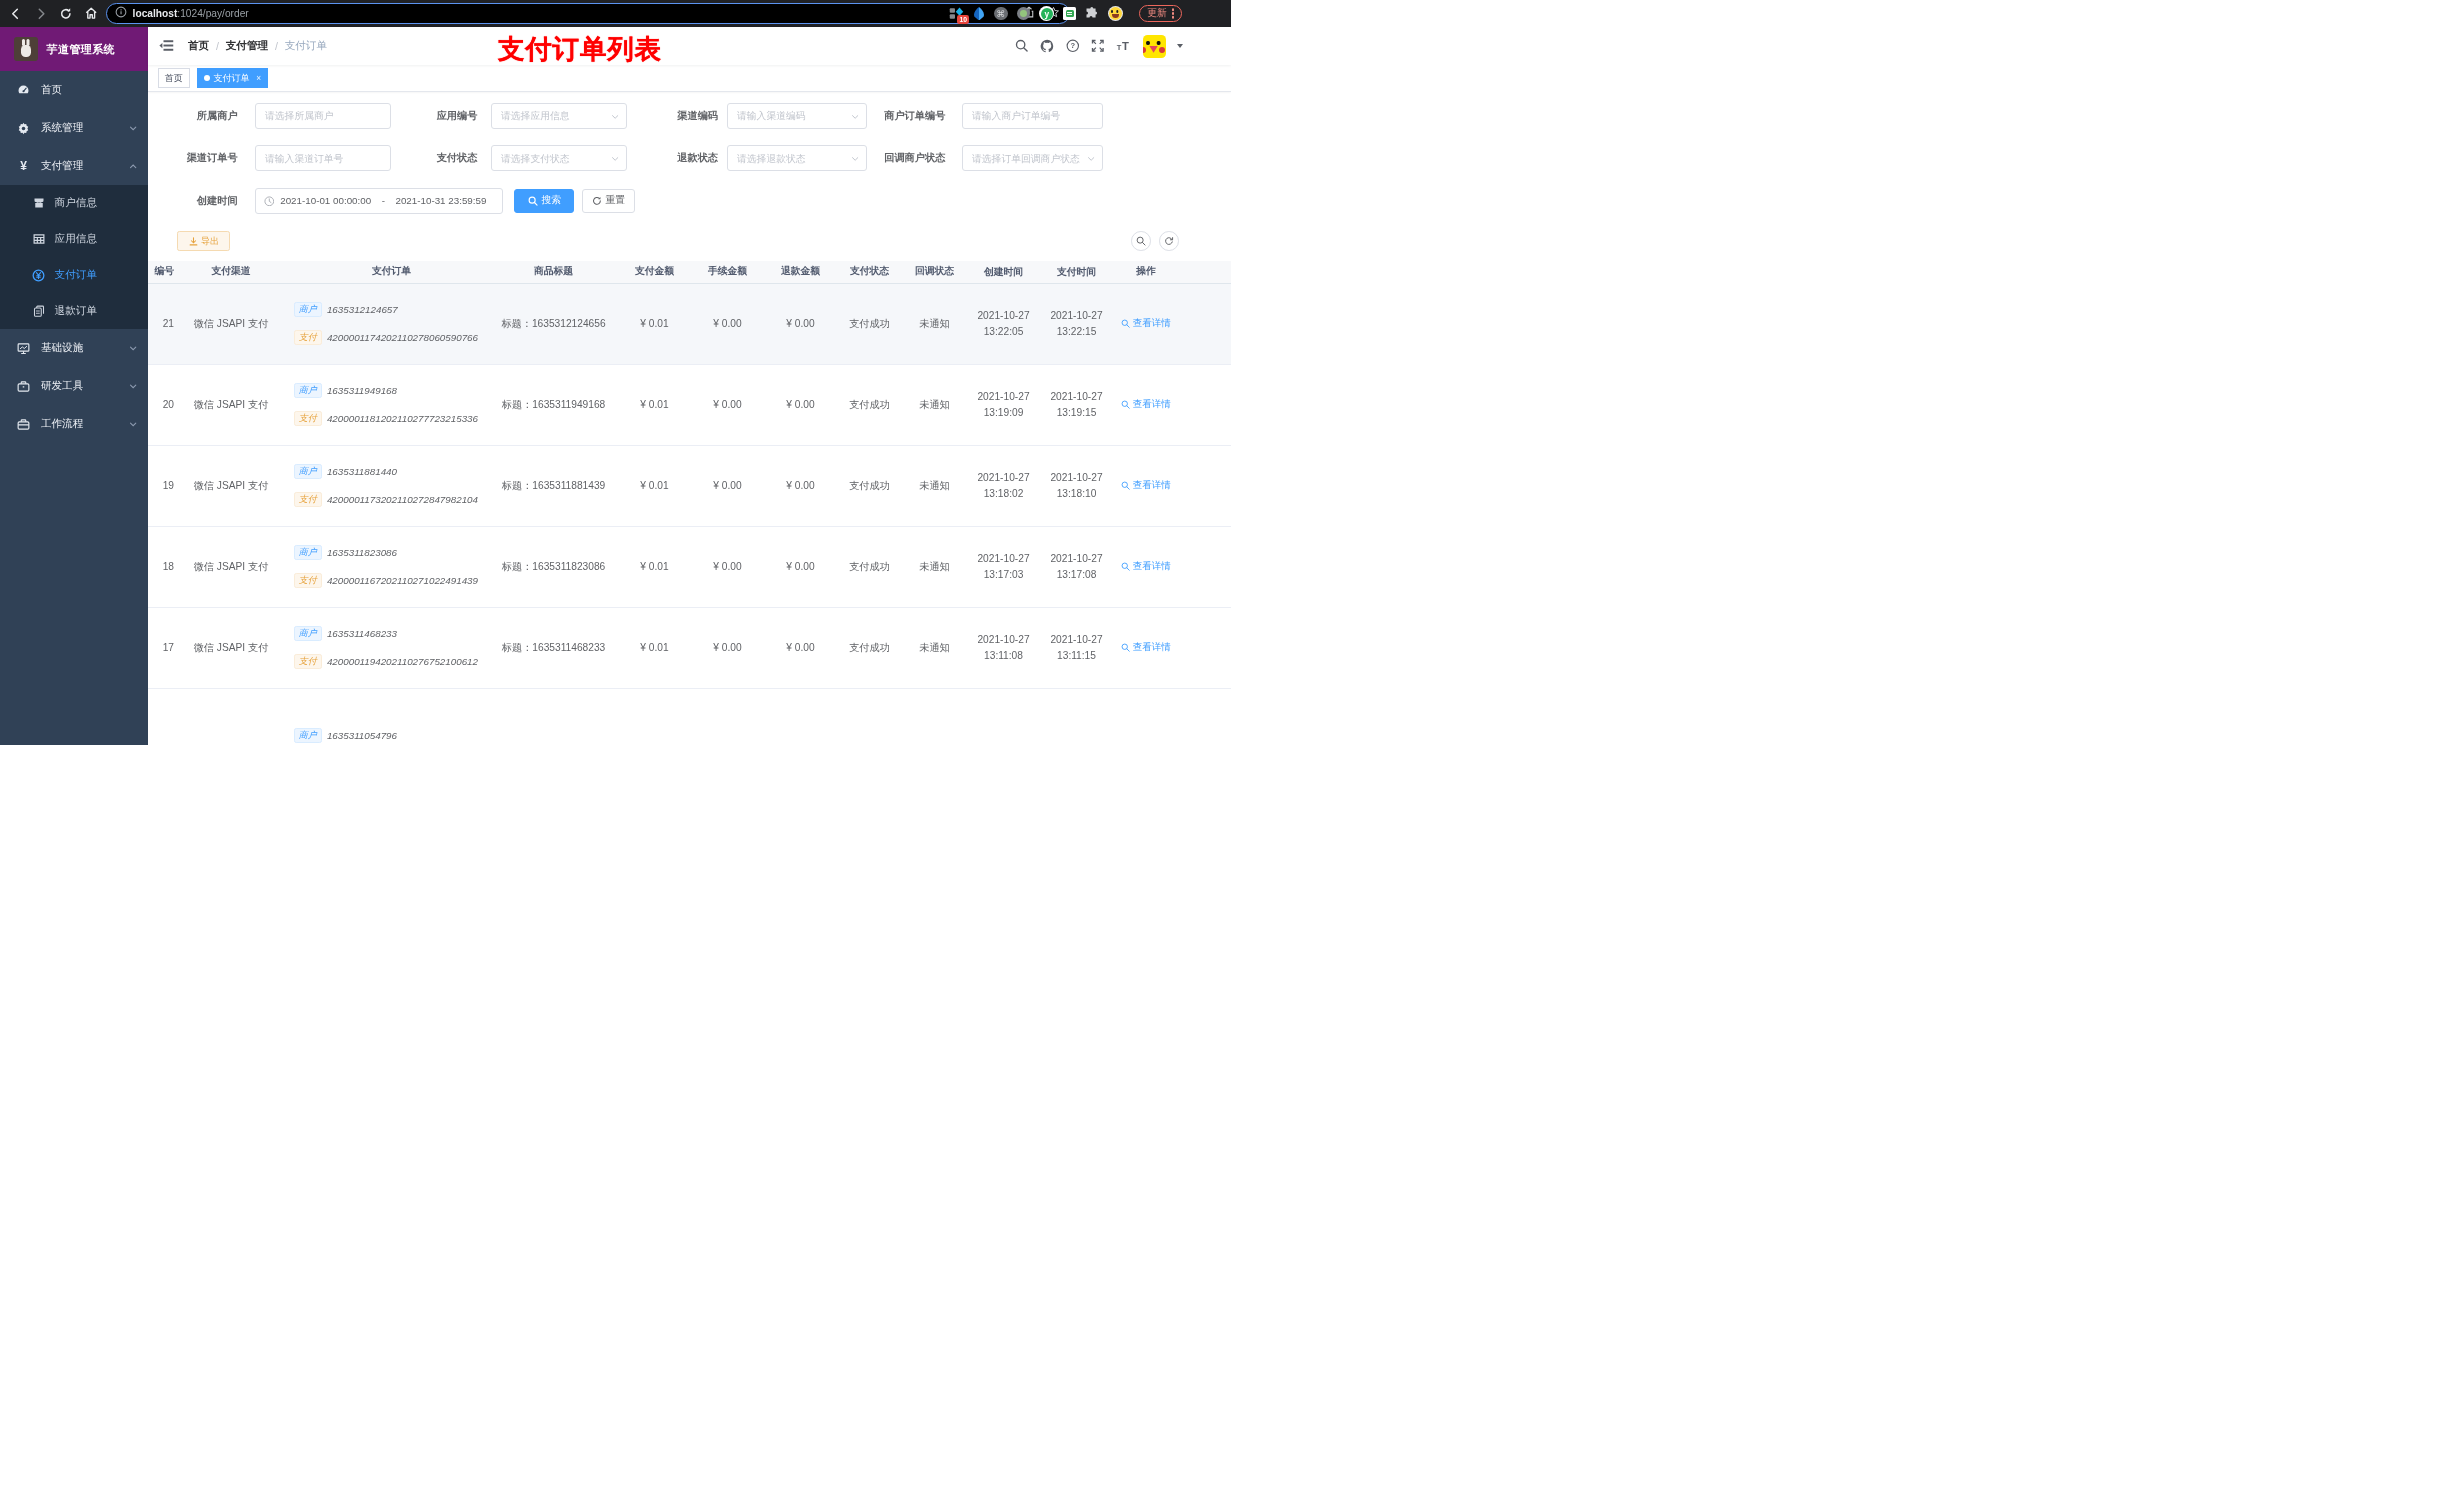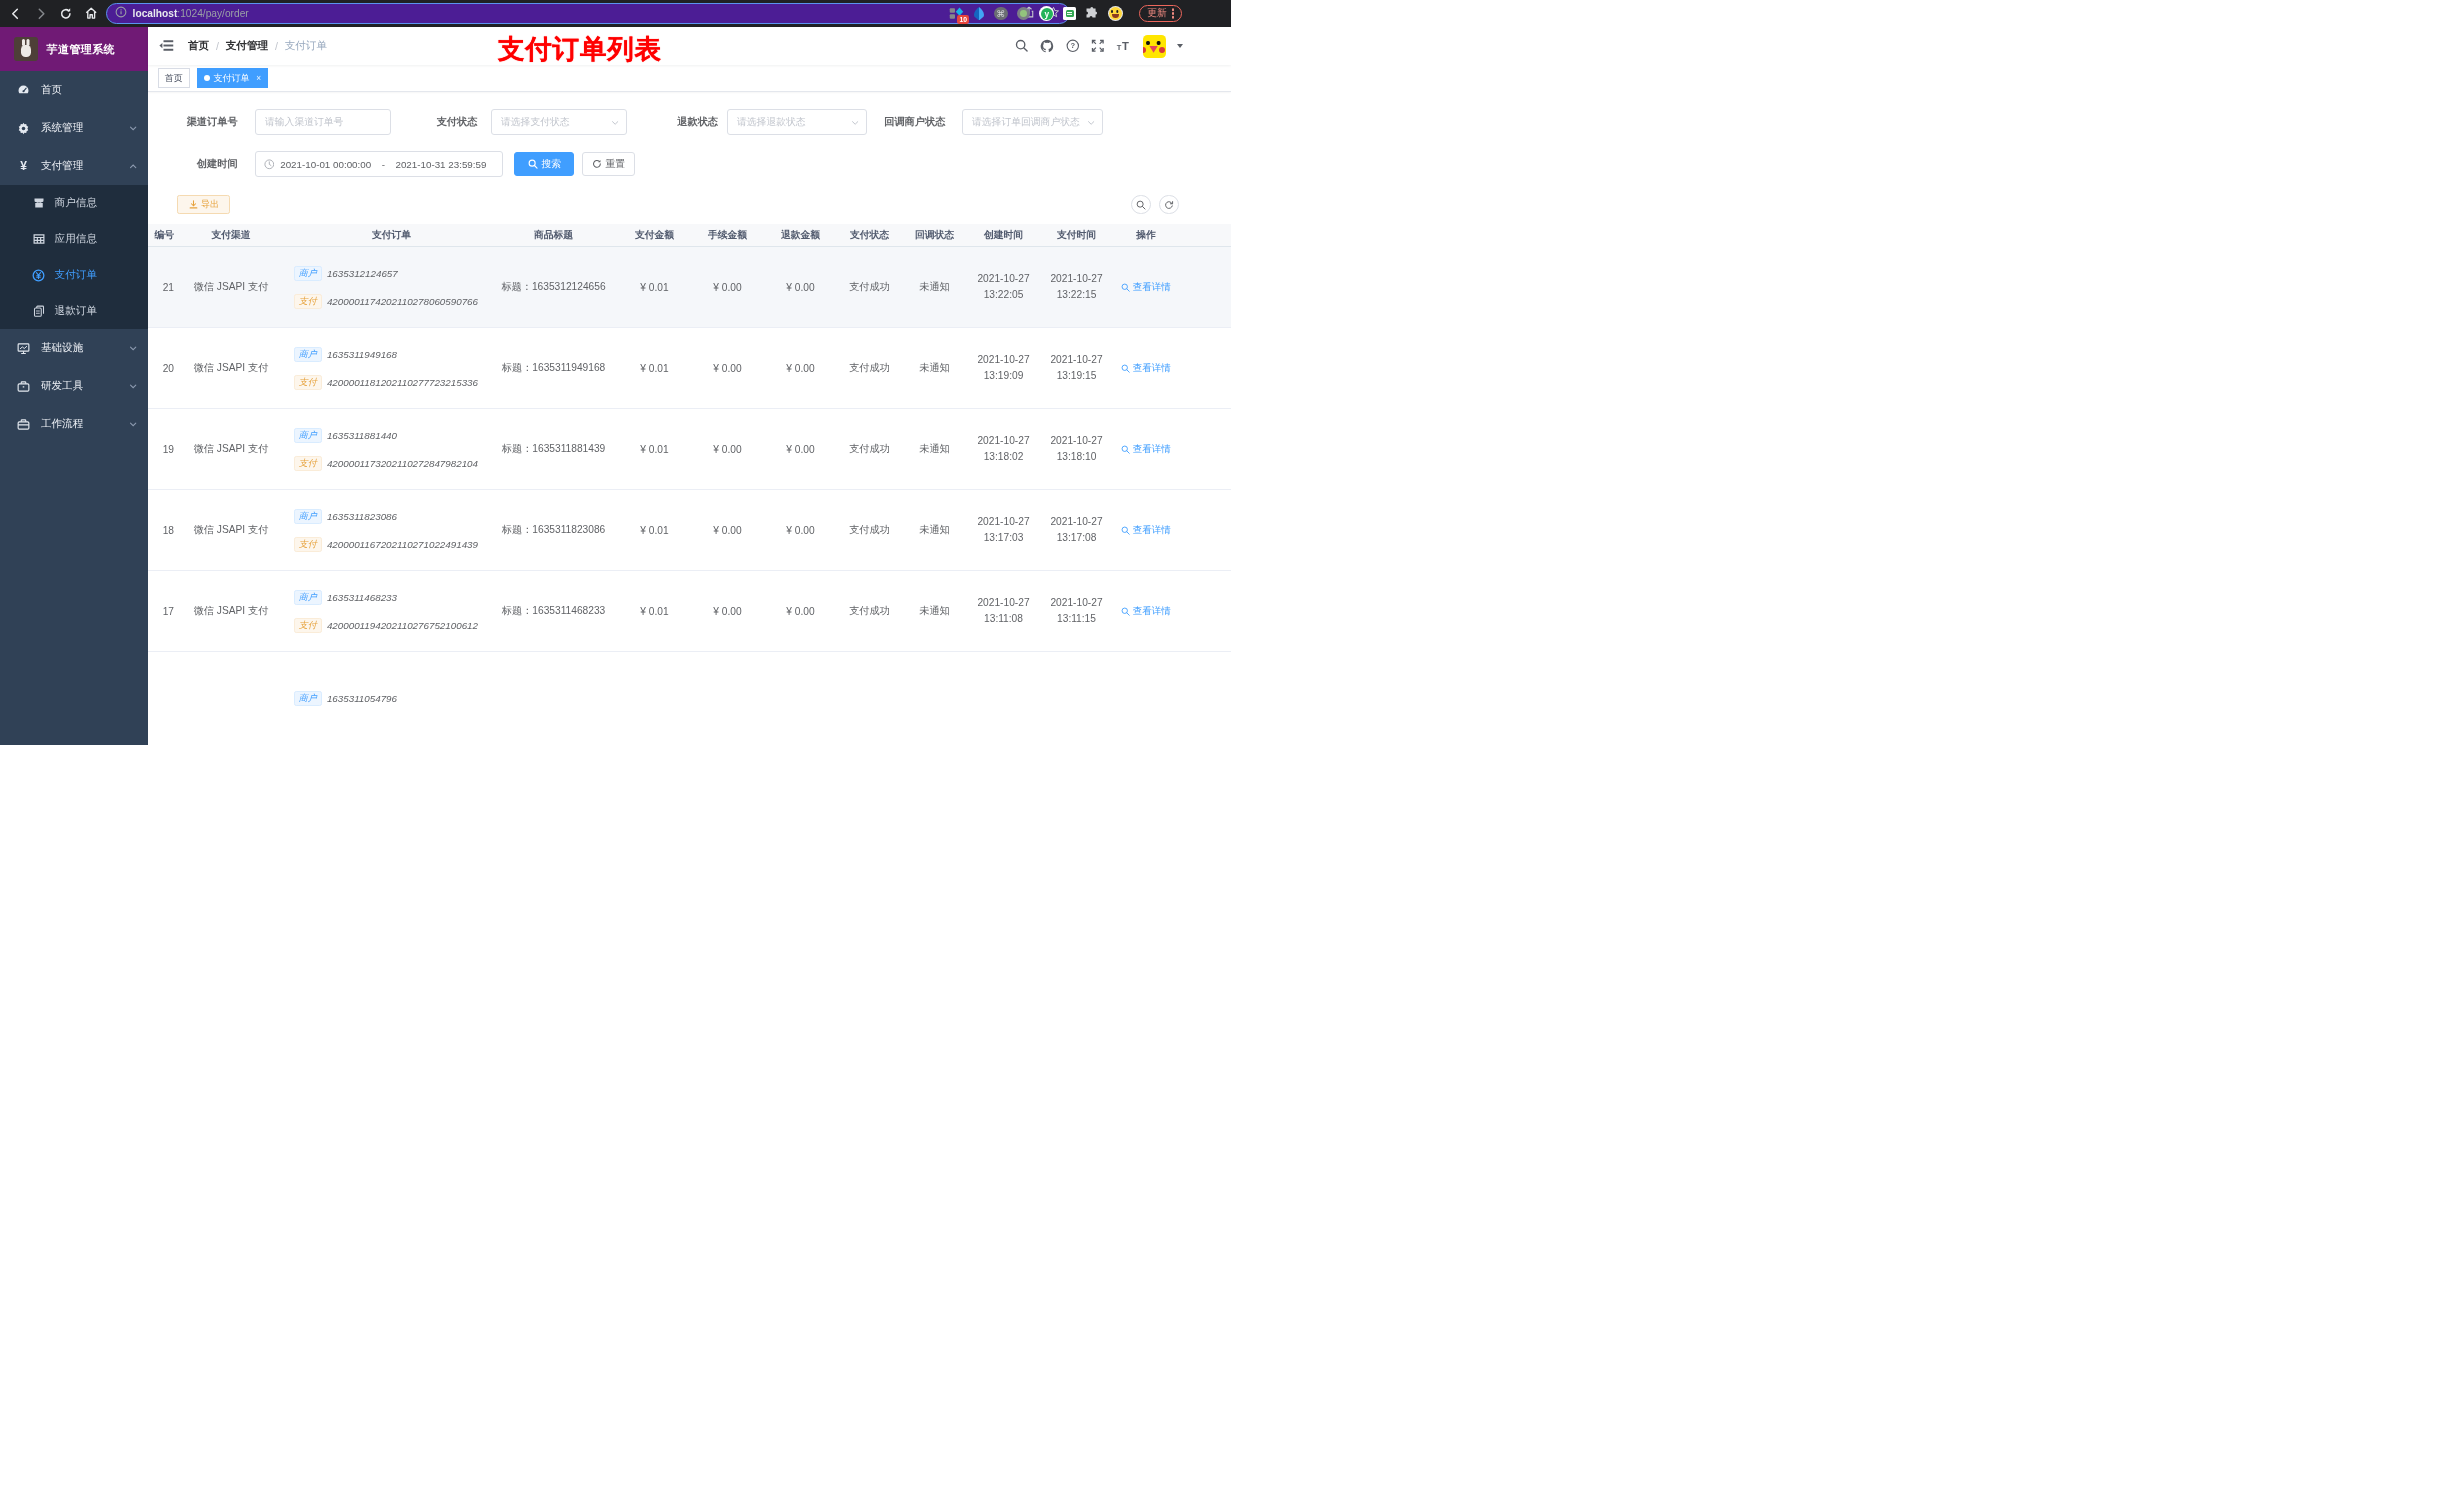--- a/index.html
+++ b/index.html
@@ -4,21 +4,21 @@
 <style>
   * { margin:0; padding:0; box-sizing:border-box; }
   html,body { width:1231px; height:745px; overflow:hidden; background:#fff;
     font-family:"Liberation Sans","DejaVu Sans",sans-serif; }
 
   
   .browser { position:relative; height:27px; background:#202124; display:flex; align-items:center; }
   .b-nav { display:flex; align-items:center; padding-left:7.6px; gap:8.3px; }
   .b-btn { width:16.7px; height:16.7px; display:flex; align-items:center; justify-content:center; }
   .urlbar { position:absolute; left:106px; top:3px; width:964px; height:21px; border-radius:10.6px;
-    background:#4c1d95; border:1.5px solid #5b93f0; display:flex; align-items:center; padding:0 7.6px; }
+    background:#000000; border:1.5px solid #5b93f0; display:flex; align-items:center; padding:0 7.6px; }
   .url-text { font-size:10.2px; margin-left:6px; white-space:nowrap; }
   .url-host { color:#e8eaed; font-weight:700; }
   .url-path { color:#9aa0a6; }
   .url-right { position:absolute; right:9px; display:flex; gap:12px; align-items:center; }
   .exts { position:absolute; left:949px; top:0; height:27px; display:flex; align-items:center; gap:9px; }
   .ext { position:relative; display:flex; align-items:center; justify-content:center; }
   .ext-badge { position:absolute; right:-5.3px; bottom:-3px; background:#e8453c; color:#fff; font-size:6.8px;
     font-weight:700; padding:0.8px 2.3px; border-radius:2.3px; line-height:7.6px; }
   .cmd-circle { width:13.6px; height:13.6px; border-radius:50%; background:#6b6e73; color:#d6d8da;
     font-size:9px; display:flex; align-items:center; justify-content:center; }
@@ -433,20 +433,40 @@
         </span>
       <span class="tag-item active">
         <span class="tag-dot"></span>
         <span>支付订单</span>
         <span class="tag-close">×</span>
       </span>
     </div>
 
     <div class="content">
 
+      <div class="frow frow1">
+        <span class="flabel lw1">所属商户</span>
+        <span class="fctl cw1 noarrow"><input placeholder="请选择所属商户" style=""></span>
+        <span class="flabel lw2">应用编号</span>
+        <span class="fctl cw2"><input placeholder="请选择应用信息" style="">
+          <span class="sel-caret">
+              <svg width="8.3" height="8.3" viewBox="0 0 11 11">
+                <path d="M2 3.5 L5.5 7 L9 3.5" stroke="currentColor" stroke-width="1.3" fill="none" stroke-linecap="round"></path>
+              </svg>
+            </span></span>
+        <span class="flabel lw3">渠道编码</span>
+        <span class="fctl cw3"><input placeholder="请输入渠道编码" style="">
+          <span class="sel-caret">
+              <svg width="8.3" height="8.3" viewBox="0 0 11 11">
+                <path d="M2 3.5 L5.5 7 L9 3.5" stroke="currentColor" stroke-width="1.3" fill="none" stroke-linecap="round"></path>
+              </svg>
+            </span></span>
+        <span class="flabel lw4">商户订单编号</span>
+        <span class="fctl cw4 noarrow"><input placeholder="请输入商户订单编号" style=""></span>
+      </div>
 
       <div class="frow frow2">
         <span class="flabel lw1">渠道订单号</span>
         <span class="fctl cw1 noarrow"><input placeholder="请输入渠道订单号" style=""></span>
         <span class="flabel lw2">支付状态</span>
         <span class="fctl cw2"><input placeholder="请选择支付状态" style="">
           <span class="sel-caret">
               <svg width="8.3" height="8.3" viewBox="0 0 11 11">
                 <path d="M2 3.5 L5.5 7 L9 3.5" stroke="currentColor" stroke-width="1.3" fill="none" stroke-linecap="round"></path>
               </svg>

